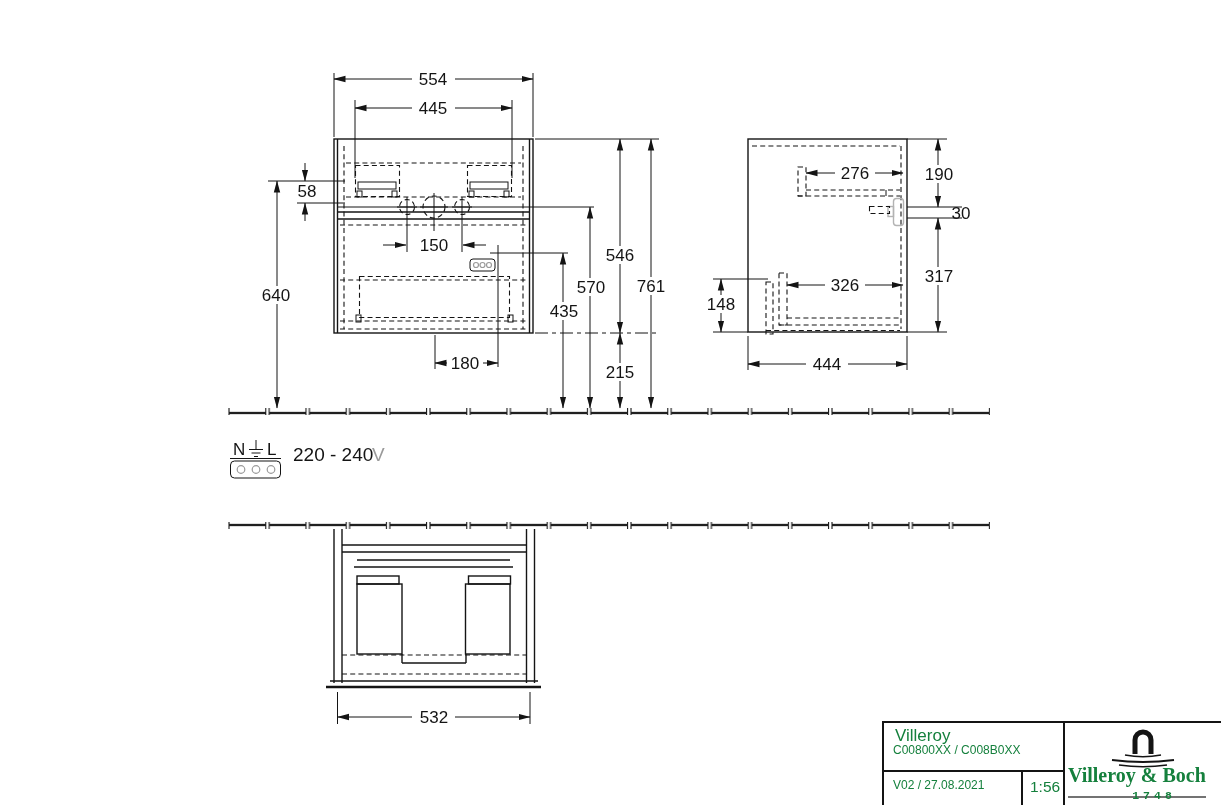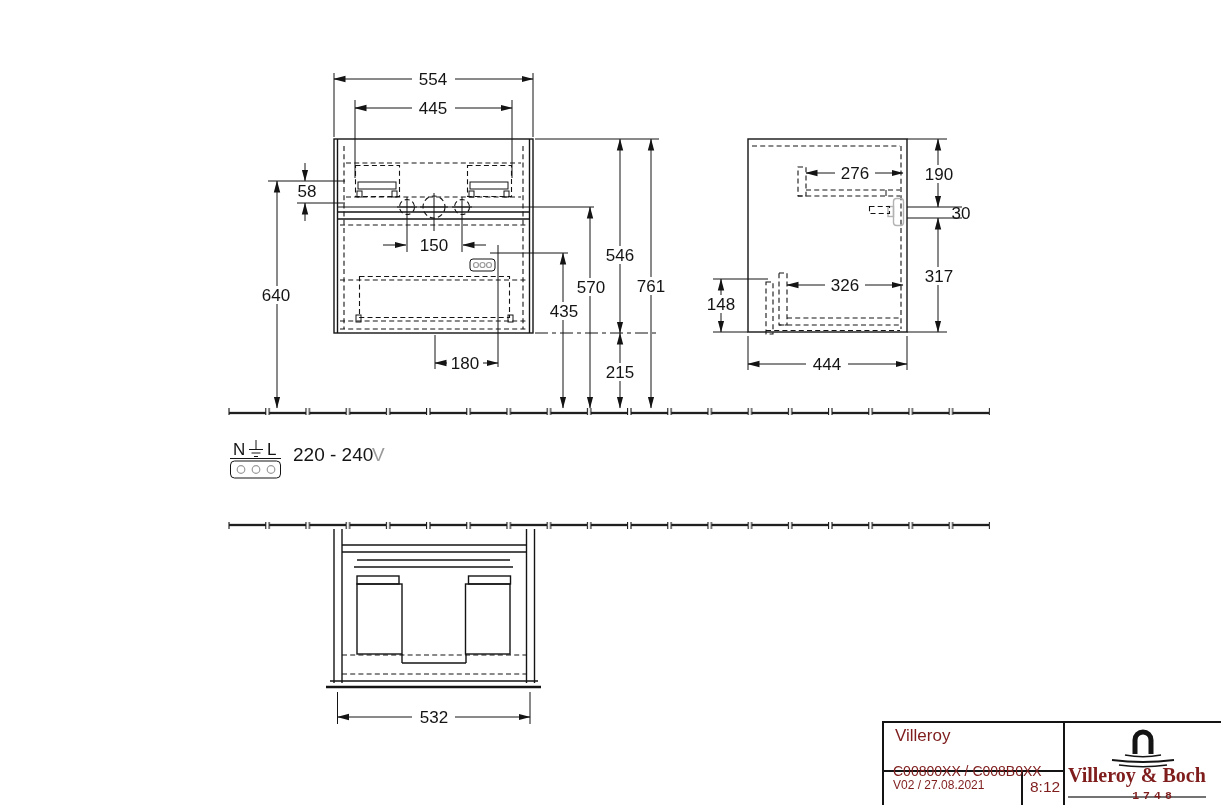--- a/index.html
+++ b/index.html
@@ -1,35 +1,35 @@
 <!DOCTYPE html>
 <html><head>
 <meta charset="utf-8">
 <style>
   html,body{margin:0;padding:0;background:#fff;}
   #canvas{position:relative;width:1221px;height:805px;background:#fff;overflow:hidden;
-          font-family:"Liberation Sans","DejaVu Sans",sans-serif;color:#7f1d1d;}
+          font-family:"Liberation Sans","DejaVu Sans",sans-serif;color:#15803d;}
   svg{position:absolute;left:0;top:0;}
   .s{stroke:#141414;stroke-width:1.4;fill:none;}
   .m{stroke:#141414;stroke-width:1;fill:none;}
   .d{stroke:#141414;stroke-width:1.1;fill:none;stroke-dasharray:5 3.2;}
   .cl{stroke:#141414;stroke-width:1;fill:none;stroke-dasharray:13 4 4 4;}
   .g{stroke:#b3b3b3;stroke-width:1.4;fill:none;}
   .gy{stroke:#9a9a9a;stroke-width:1.2;fill:#fff;}
   .thk{stroke:#141414;stroke-width:2.6;fill:none;}
   .lblbg{fill:#fff;stroke:none;}
   text.lbl{font:17px "Liberation Sans","DejaVu Sans",sans-serif;fill:#141414;text-anchor:middle;}
   text.pwr{font:17px "Liberation Sans","DejaVu Sans",sans-serif;fill:#141414;}
   text.pwrbig{font:19px "Liberation Sans","DejaVu Sans",sans-serif;fill:#141414;}
   text.gray{fill:#9a9a9a;}
   
   .tbline{position:absolute;background:#141414;}
   .tbtext{position:absolute;white-space:nowrap;}
   .tb-product{left:895px;top:726px;font-size:17px;}
-  .tb-codes{left:893px;top:763px;font-size:14px;}
+  .tb-codes{left:893px;top:743px;font-size:12px;}
   .tb-version{left:893px;top:778px;font-size:12px;}
   .tb-scale{left:1030px;top:778px;font-size:15.5px;}
   .tb-brand{left:1068px;top:764px;font-size:20px;font-weight:bold;
             font-family:"Liberation Serif","DejaVu Serif",serif;
             border-bottom:2px solid #737373;padding-bottom:9px;}
   .tb-year{left:1063px;top:789px;width:182px;text-align:center;font-size:11.5px;font-weight:bold;
            letter-spacing:4px;font-family:Liberation Mono, monospace;}
 </style>
 </head>
 <body>
@@ -285,21 +285,21 @@
 <div>
   <div class="tbline" style="left:882px;top:721px;width:339px;height:2px;"></div>
   <div class="tbline" style="left:882px;top:721px;width:2px;height:84px;"></div>
   <div class="tbline" style="left:1063px;top:721px;width:2px;height:84px;"></div>
   <div class="tbline" style="left:882px;top:770px;width:183px;height:2px;"></div>
   <div class="tbline" style="left:1021px;top:770px;width:2px;height:35px;"></div>
 
   <div class="tbtext tb-product">Villeroy</div>
   <div class="tbtext tb-codes">C00800XX / C008B0XX</div>
   <div class="tbtext tb-version">V02 / 27.08.2021</div>
-  <div class="tbtext tb-scale">8:12</div>
+  <div class="tbtext tb-scale">1:56</div>
 
   <svg width="76" height="46" viewBox="0 0 76 46" style="left:1105px;top:724px;">
     <path d="M30,30 V16 a8,8 0 0 1 16,0 V30" stroke="#141414" stroke-width="5" fill="none"></path>
     <path d="M20,31 Q38,34.5 56,31" stroke="#141414" stroke-width="1.6" fill="none"></path>
     <path d="M7,36 Q38,40 69,36" stroke="#141414" stroke-width="1.8" fill="none"></path>
     <path d="M14,41 Q38,44.5 62,41" stroke="#141414" stroke-width="1.6" fill="none"></path>
   </svg>
   <div class="tbtext tb-brand">Villeroy &amp; Boch</div>
   <div class="tbtext tb-year">1748</div>
 </div>

